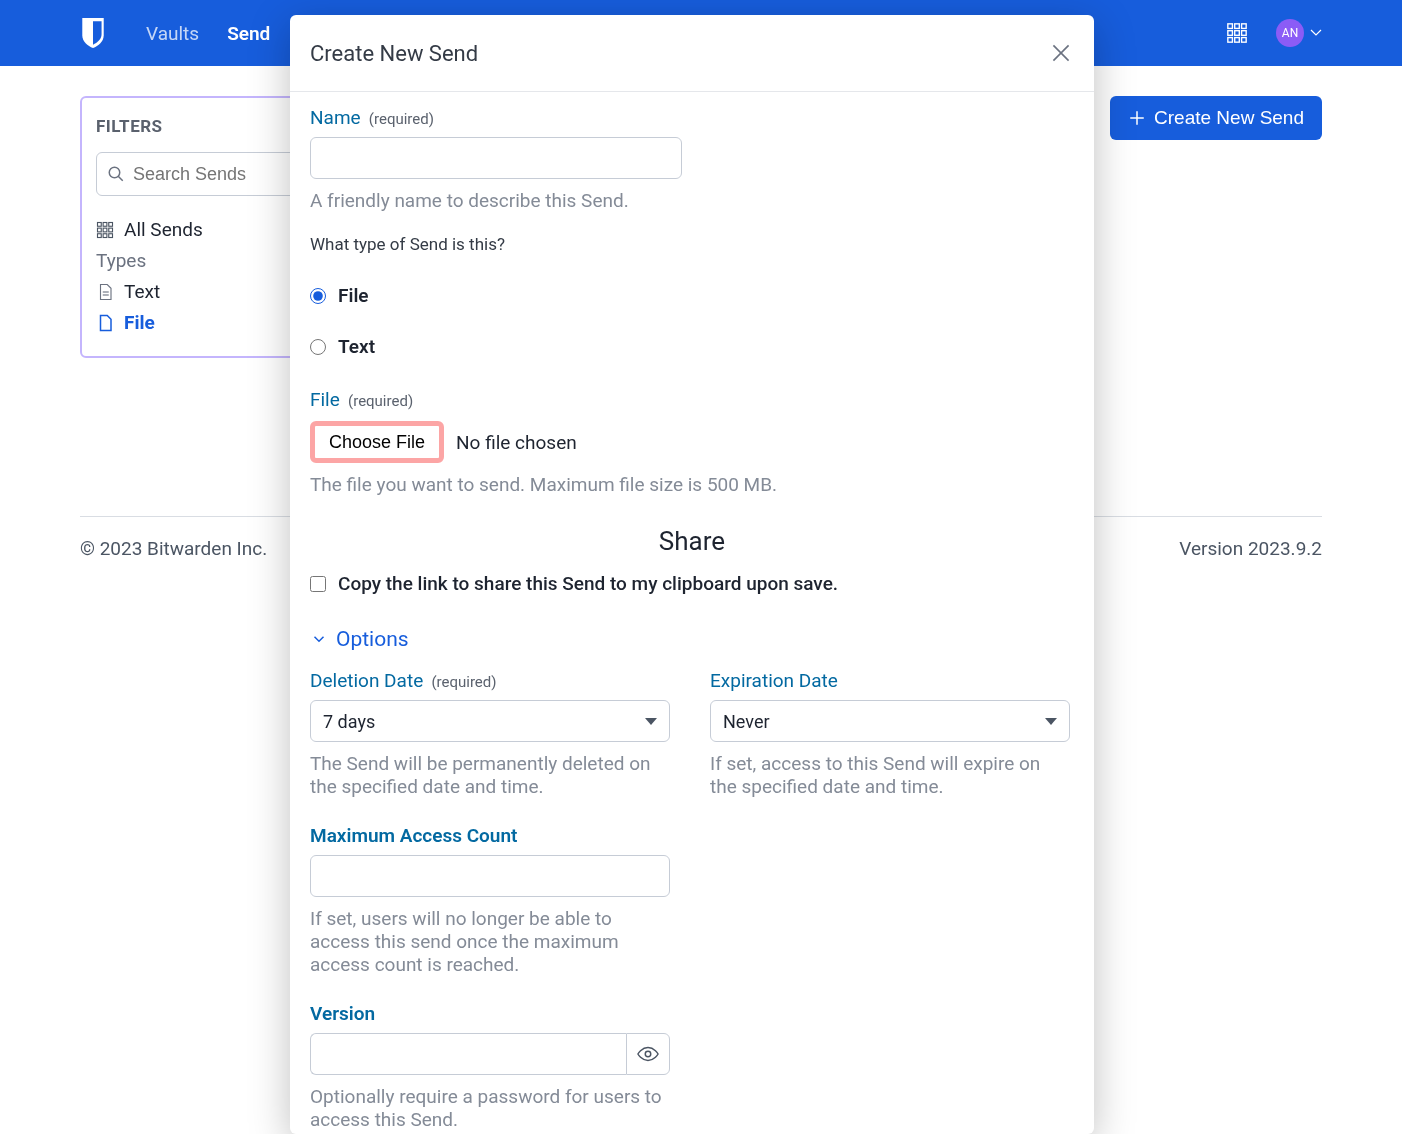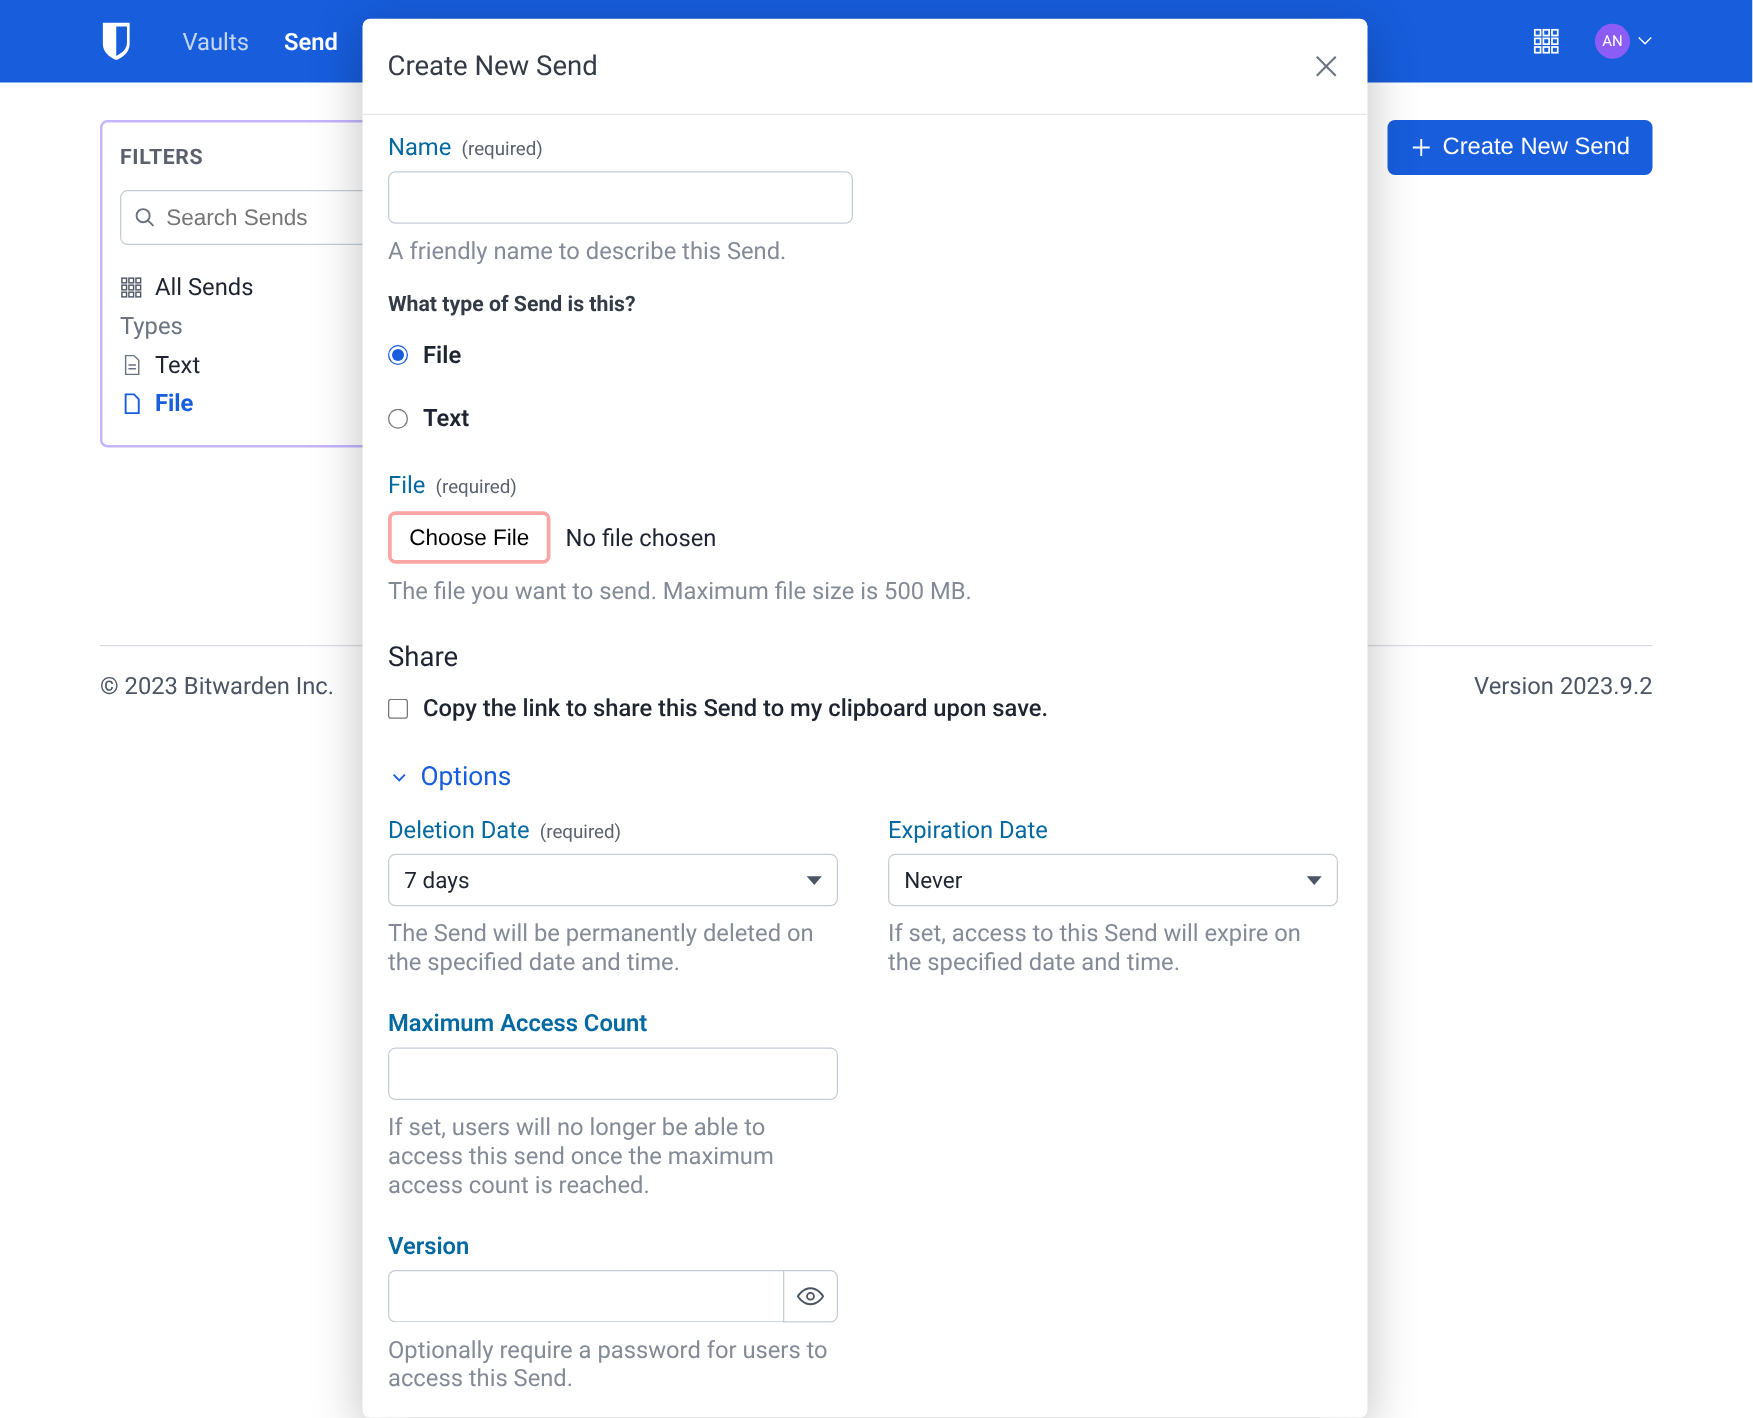--- a/index.html
+++ b/index.html
@@ -139,38 +139,38 @@
     .req { font-size:15px; color:#5b626e; margin-left:4px; }
     .text-input {
       width:372px; height:42px;
       border:1px solid #c6ccd6; border-radius:6px;
       margin-top:8px; padding:0 10px; font-size:17px;
     }
     .help {
       color:#848b97; font-size:19px; margin-top:10px;
     }
     .group { margin-top:22px; }
-    .q-label { font-size:17px; font-weight:700; color:#343b46; margin-bottom:10px;}
+    .q-label { font-size:17px; font-weight:400; color:#343b46; margin-bottom:22px;}
     .radio-row, .check-row {
       display:flex; align-items:center; gap:12px;
       font-size:19px; font-weight:600; color:#1e2430;
       padding:8px 0;
     }
     .check-row { font-weight:500; }
     input[type=radio], input[type=checkbox]{
       width:16px; height:16px; accent-color:#175ddc; cursor:pointer;
     }
     .file-picker { display:flex; align-items:center; gap:12px; margin-top:10px;}
     .choose-file-btn {
-      border:3px solid #fca5a5; background:#fff;
+      border:5px solid #fca5a5; background:#fff;
       height:42px; padding:0 14px; border-radius:6px;
       font-size:18px; cursor:pointer;
     }
     .no-file { font-size:19px; color:#1e2430; }
-    .section-title { font-size:22px; color:#1e2430; margin-top:30px; }
+    .section-title { font-size:26px; color:#1e2430; margin-top:30px;text-align:center; }
     .options-toggle {
       display:flex; align-items:center; gap:8px;
       color:#175ddc; font-size:21px; margin-top:24px; cursor:pointer;
     }
     .chev { width:18px; height:18px; }
     .two-col { display:flex; gap:40px; margin-top:18px;}
     .col { width:360px; }
     .select {
       display:flex; align-items:center; justify-content:space-between;
       width:100%; height:42px;

